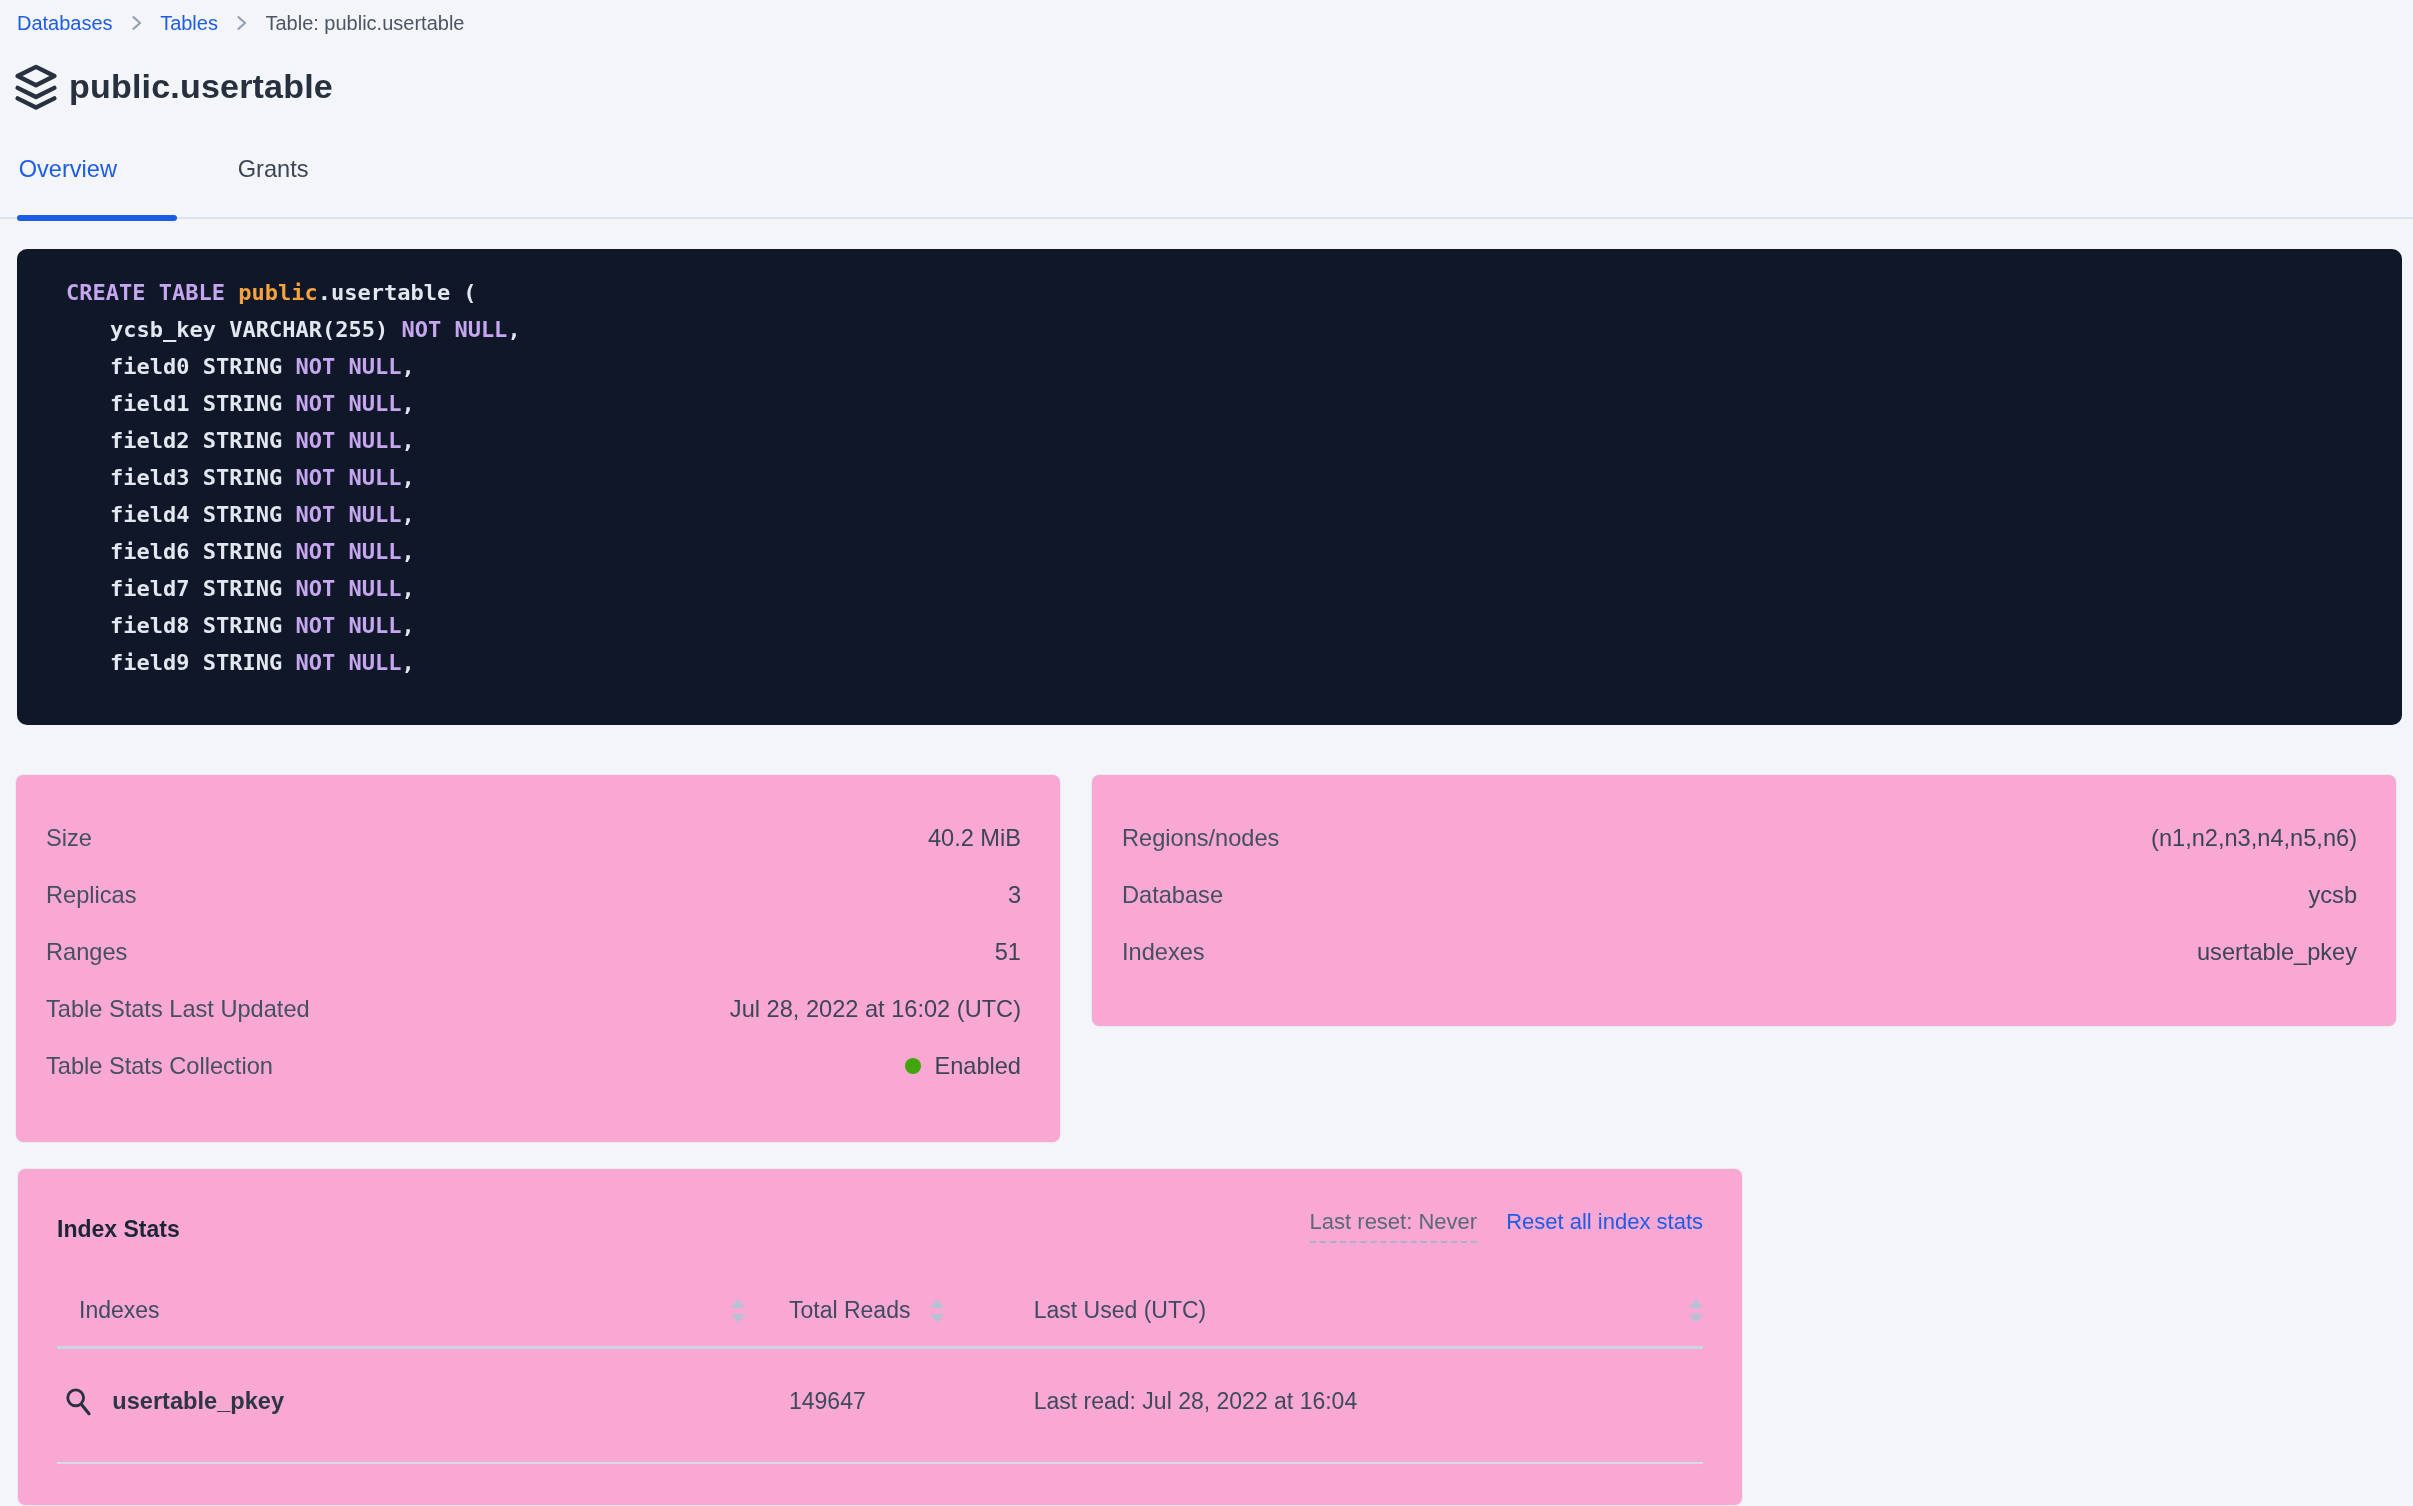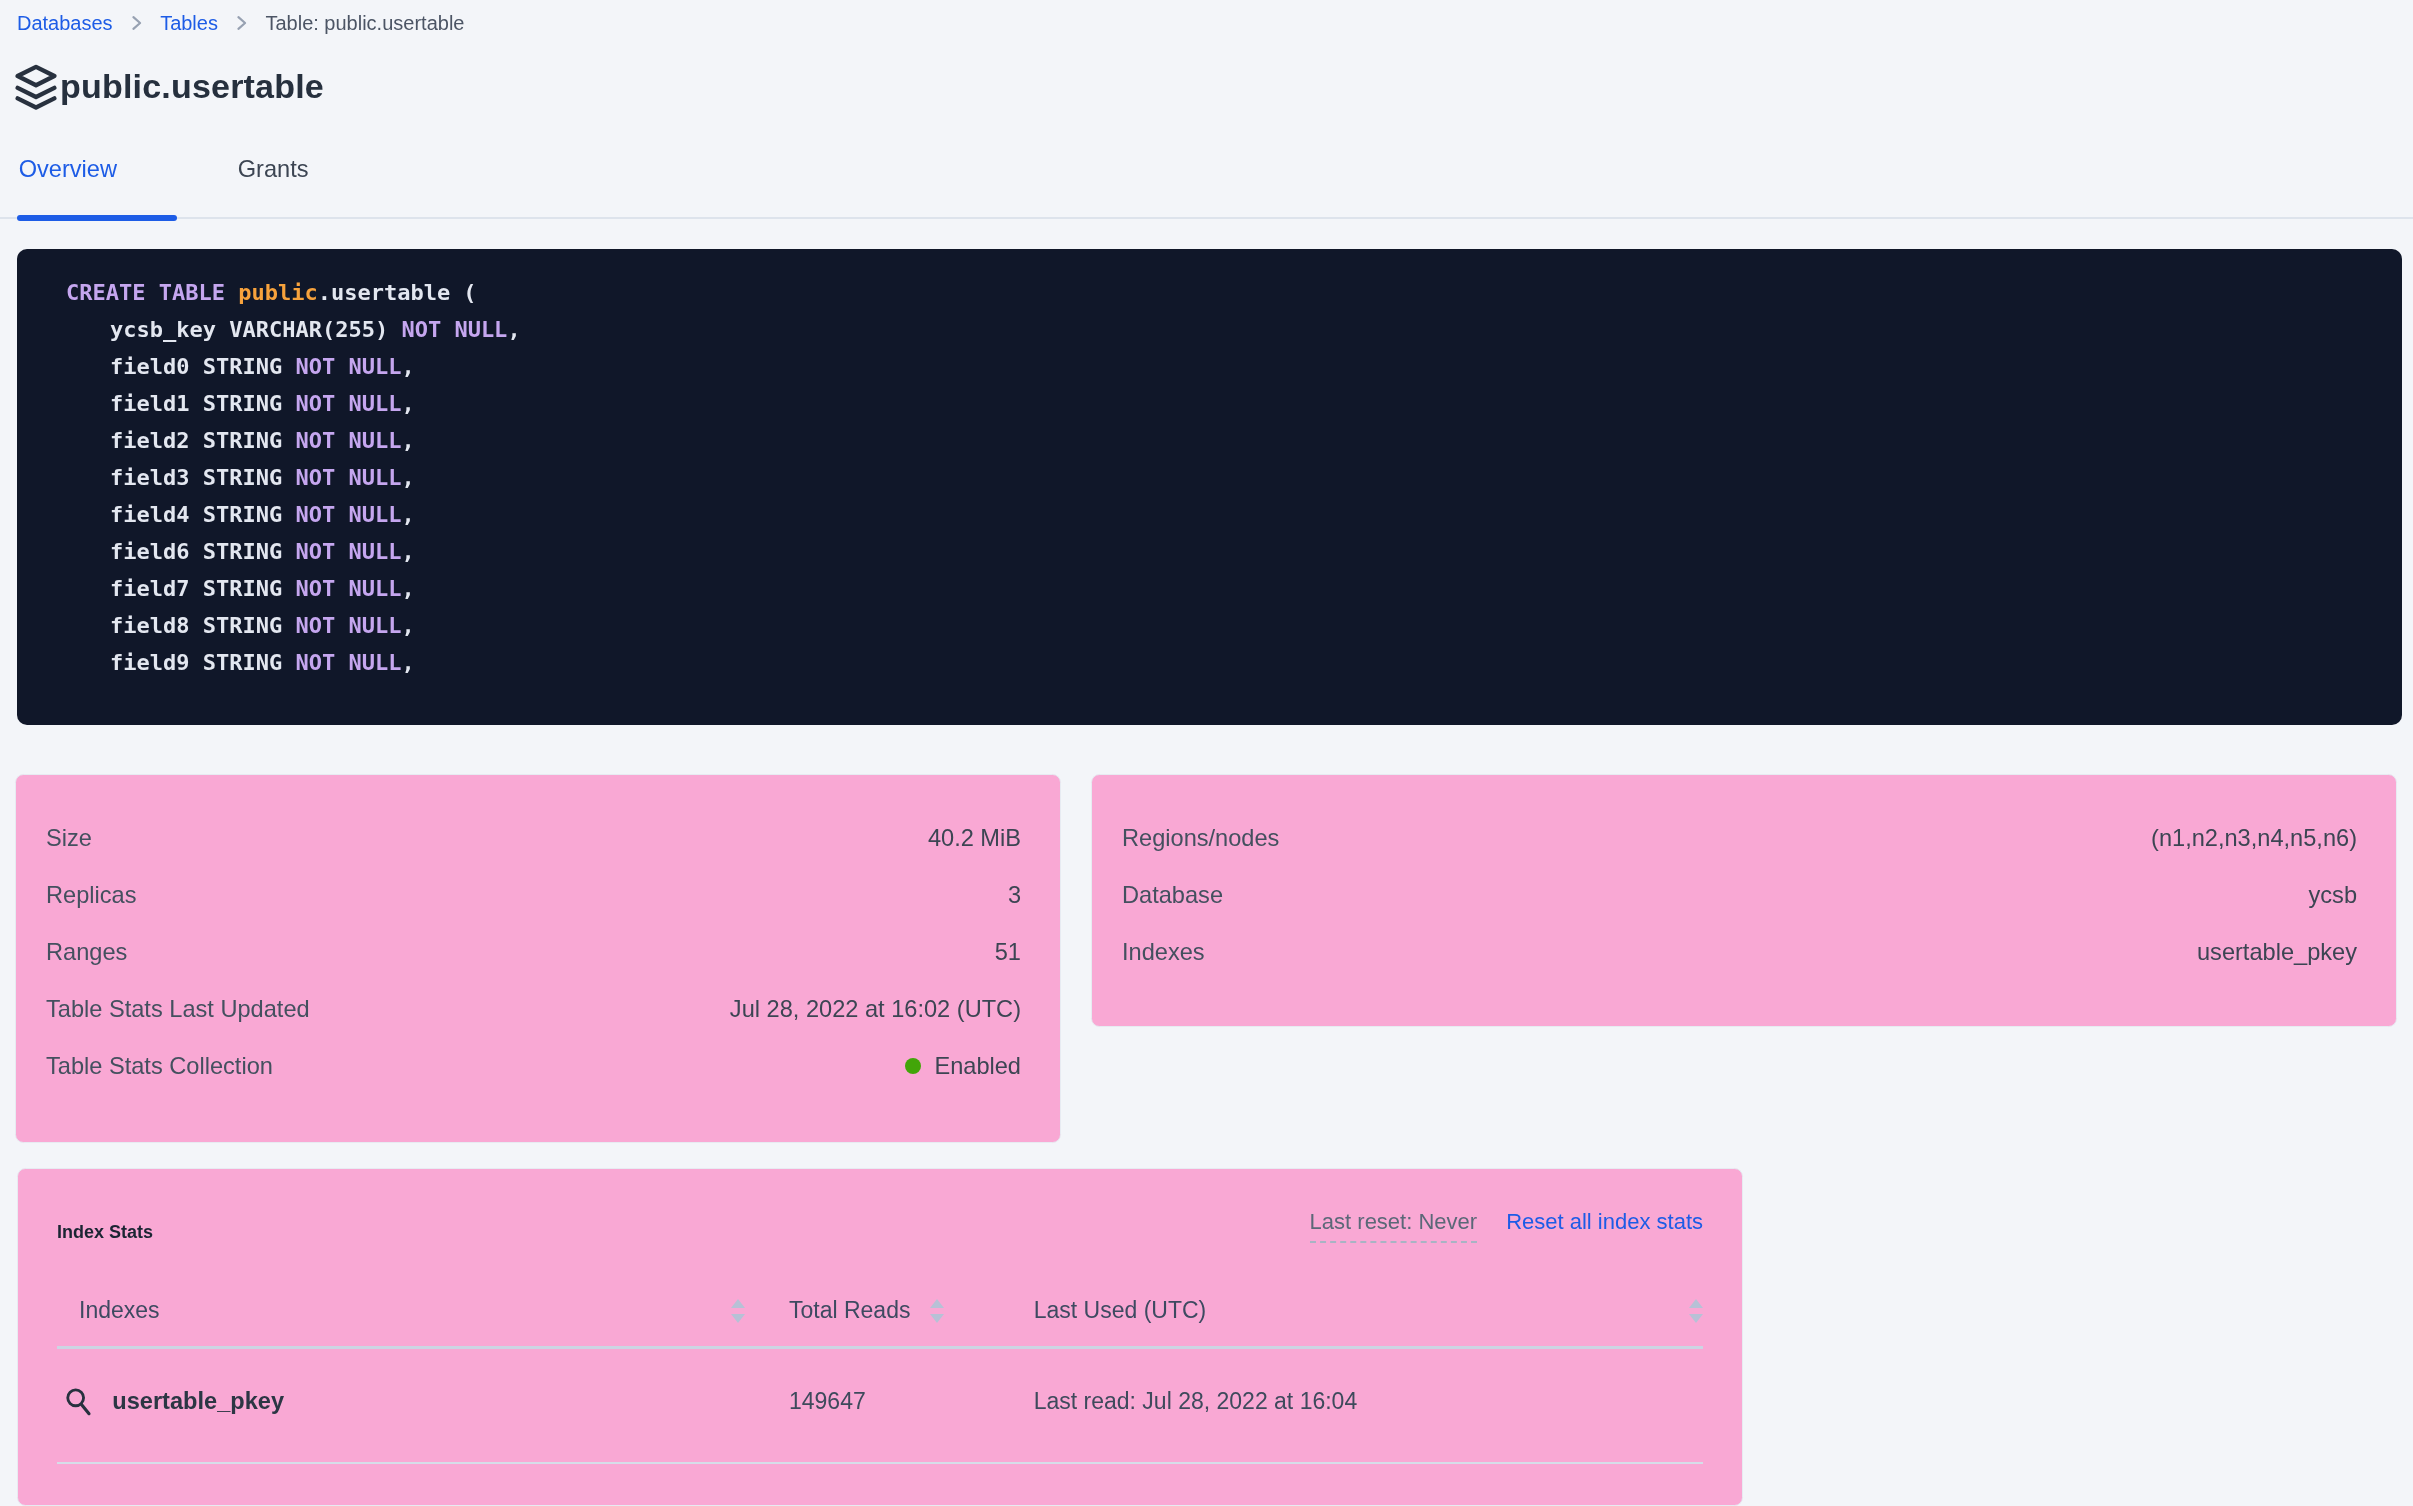--- a/index.html
+++ b/index.html
@@ -10,21 +10,21 @@
     color:#3e4a5c;
   }
 
   
   .breadcrumb { display:flex; align-items:center; gap:17px; padding:11.8px 0 0 17px; font-size:20px; }
   .crumb-link { color:#1d5ce6; text-decoration:none; cursor:pointer; }
   .crumb-current { color:#4c5565; }
   .crumb-sep { display:flex; align-items:center; }
 
   
-  .title-row { display:flex; align-items:center; gap:3px; margin:30px 0 0 15px; height:44px; }
+  .title-row { display:flex; align-items:center; gap:12px; margin:30px 0 0 15px; height:44px; }
   .page-title { font-size:34px; font-weight:700; color:#26303e; letter-spacing:0.2px; }
 
   
   .tabs { position:relative; margin-top:47px; border-bottom:2.5px solid #dde3ec; }
   .tab-list { display:flex; list-style:none; padding-left:17px; }
   .tab { position:relative; font-size:23.6px; color:#3c4553; padding:0 1.7px 34px 1.7px; margin-right:93px; cursor:pointer; min-width:126px; text-align:left; }
   .tab.active { color:#1d5ce6; }
   .tab.active .tab-ink { position:absolute; left:0; bottom:-4.2px; height:5.9px; width:160px; background:#1d5ce6; border-radius:4.2px; }
 
   
@@ -45,21 +45,21 @@
   .card-left { width:1046px; height:369px; padding:35px 39px 0 30px; }
   .card-right { width:1306px; height:253px; padding:35px 39px 0 30px; }
   .stat-row { display:flex; justify-content:space-between; align-items:center; height:57px; font-size:23.6px; }
   .stat-label { color:#44505f; }
   .stat-value { color:#3c4553; display:flex; align-items:center; gap:13.5px; }
   .status-dot { width:16px; height:16px; border-radius:50%; display:inline-block; }
 
   
   .index-card { margin:25px 0 0 17px; width:1726px; height:338px; padding:40px 39px 0 39px; overflow:hidden; }
   .heading-row { display:flex; justify-content:space-between; align-items:flex-end; }
-  .section-title { font-size:18px; font-weight:700; color:#1b2533;text-align:center; }
+  .section-title { font-size:23px; font-weight:700; color:#1b2533;text-align:center; }
   .reset-area { display:flex; align-items:baseline; gap:29px; font-size:22px; }
   .last-reset { color:#5b6878; border-bottom:2.5px dashed #a9b3c4; padding-bottom:6.7px; cursor:default; }
   .reset-link { color:#1d5ce6; cursor:pointer; text-decoration:none; }
 
   .tbl-header { display:flex; align-items:center; margin-top:54px; font-size:23px; color:#3e4a61; }
   .th-indexes { width:666px; margin-left:22px; display:flex; justify-content:space-between; align-items:center; cursor:pointer; }
   .th-reads { width:282px; padding-left:44px; display:flex; align-items:center; gap:20px; cursor:pointer; }
   .th-last { flex:1; padding-left:6.7px; display:flex; justify-content:space-between; align-items:center; cursor:pointer; }
   .sort { display:flex; flex-direction:column; gap:5.9px; }
   .sort .up { width:0; height:0; border-left:7.6px solid transparent; border-right:7.6px solid transparent; border-bottom:9.3px solid #b7c1d6; }

